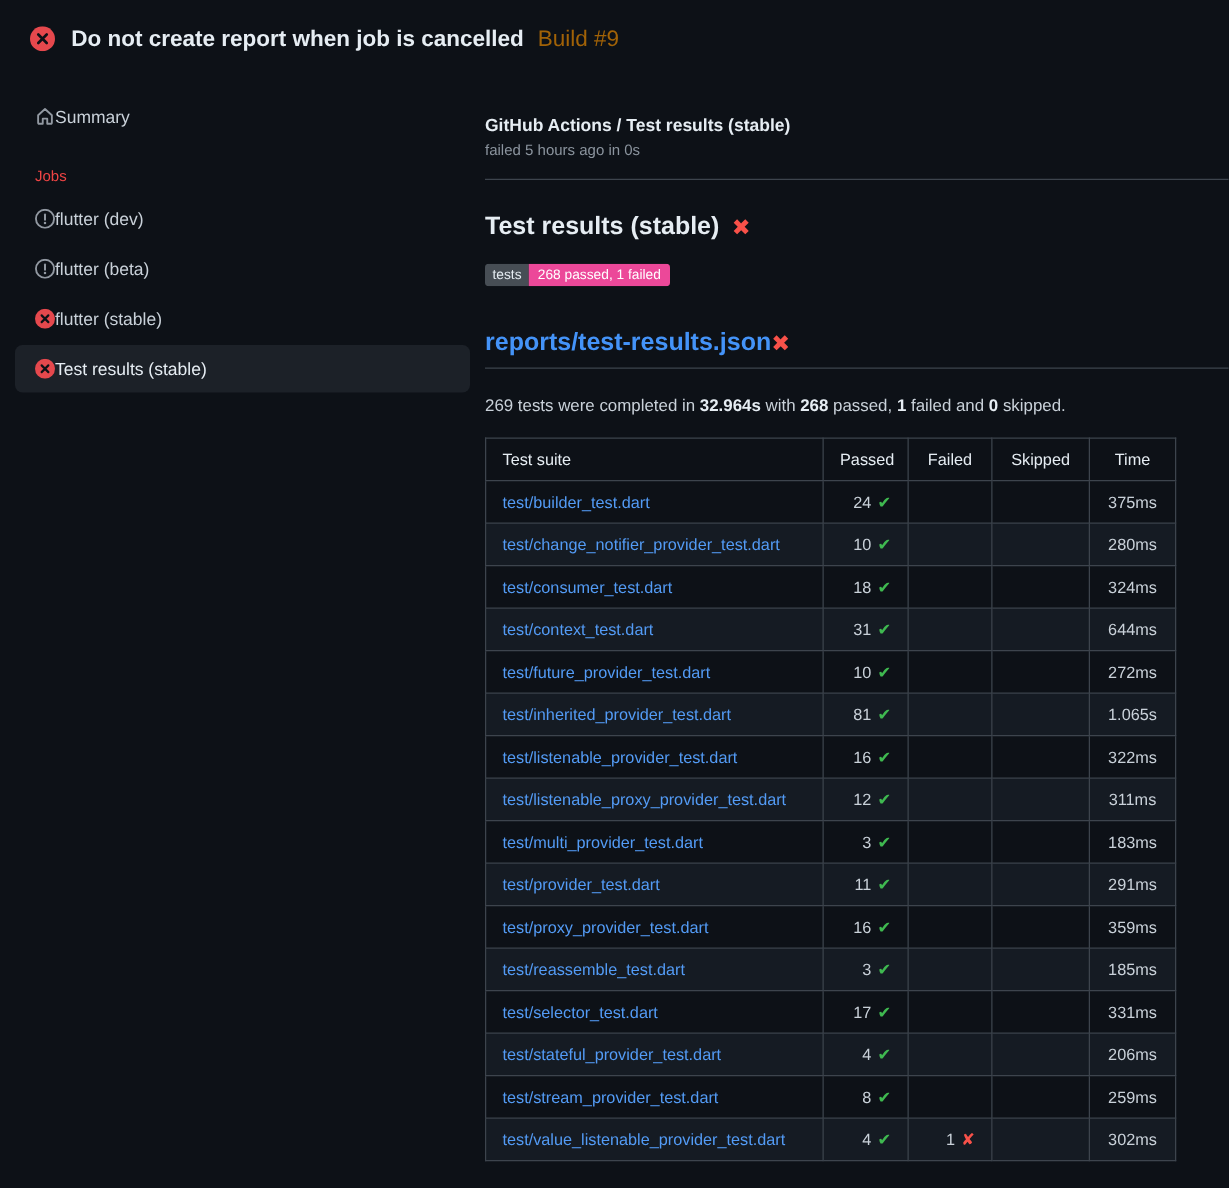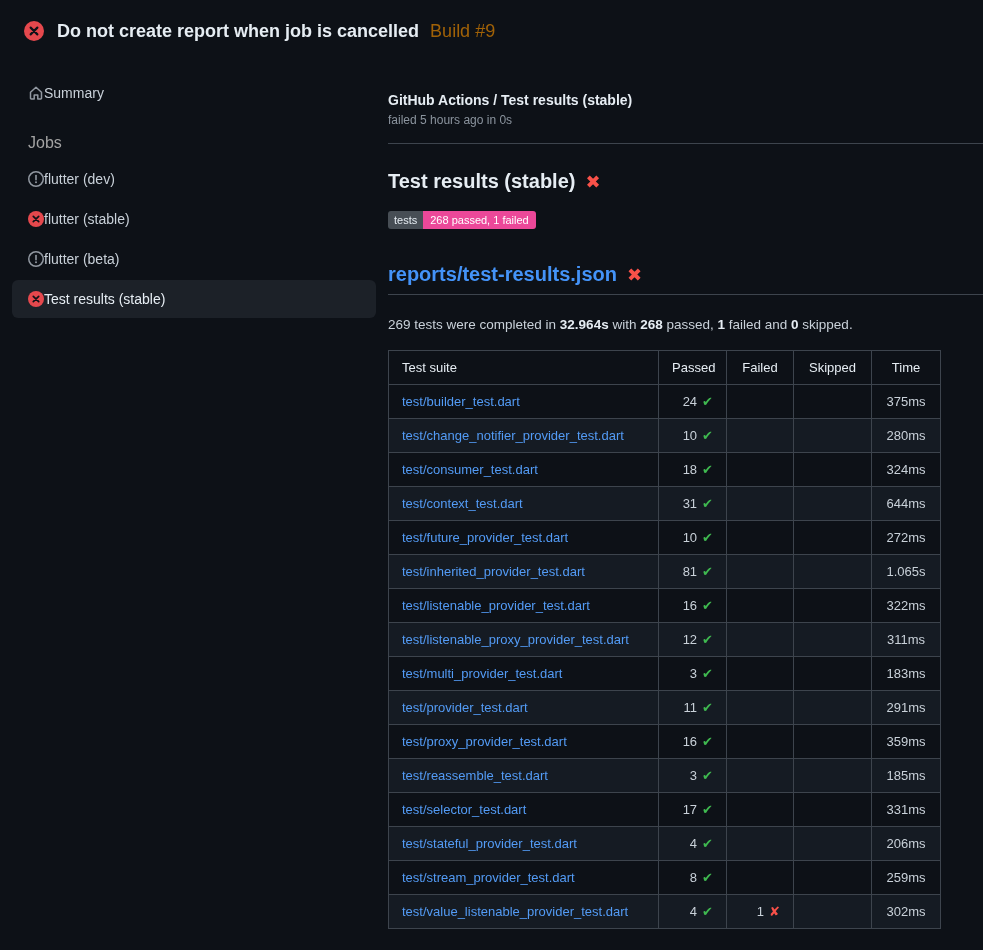--- a/index.html
+++ b/index.html
@@ -17,34 +17,34 @@
   .topbar h1 { margin: 0; font-size: 18px; font-weight: 700; color: #e6edf3; white-space: nowrap; }
   .build { color: #a16207; font-weight: 400; margin-left: 6px; }
 
   .layout { display: flex; align-items: flex-start; }
 
   
   .sidebar { flex: 0 0 388px; width: 388px; padding: 18px 12px 0 12px; }
   .side-item { display: flex; align-items: center; gap: 0; padding: 11px 16px; border-radius: 6px; color: #c9d1d9; cursor: pointer; margin-bottom: 2px; }
   .side-item.selected { background: #1c2128; color: #e6edf3; }
   .side-icon { width: 16px; height: 16px; display: inline-flex; flex: 0 0 auto; }
-  .side-section { color: #a3a3a3; font-size: 16px; padding: 20px 16px 8px 16px; }
+  .side-section { color: #ef4444; font-size: 12px; padding: 20px 16px 8px 16px; }
 
   
   .main { flex: 1; min-width: 0; padding: 36px 0 0 0; }
   .breadcrumb { font-size: 14px; font-weight: 700; color: #e6edf3; }
   .status-line { font-size: 12px; color: #8b949e; margin-top: 5px; }
   hr.divider { border: none; border-top: 1px solid #3d444d; margin: 16px 0 0 0; }
   hr.divider2 { border: none; border-top: 1px solid #3d444d; margin: 8px 0 0 0; }
   .section-title { display: flex; align-items: center; gap: 10px; margin: 26px 0 0 0; font-size: 20px; font-weight: 700; color: #e6edf3; }
   .hx { color: #f85149; font-size: 18px; font-weight: 700; line-height: 1; }
   .badge { display: inline-flex; margin-top: 18px; font-size: 11px; line-height: 18px; border-radius: 3px; overflow: hidden; }
   .badge-label { background: #474e55; color: #e6edf3; padding: 0 6px; }
   .badge-value { background: #ec4899; color: #ffffff; padding: 0 7px; }
-  .report-title { display: flex; align-items: center; gap: 10px; margin: 34px 0 0 0; font-size: 20px; font-weight: 700; color: #4493f8; cursor: pointer; }
+  .report-title { display: flex; align-items: center; gap: 0; margin: 34px 0 0 0; font-size: 20px; font-weight: 700; color: #4493f8; cursor: pointer; }
   .summary-line { margin: 22px 0 0 0; font-size: 13.5px; color: #c9d1d9; }
   .summary-line b { color: #e6edf3; }
 
   
   table.results { border-collapse: collapse; margin-top: 18px; width: 552px; font-size: 13px; table-layout: fixed; }
   .results th, .results td { border: 1px solid #3d444d; padding: 0 13px; height: 34px; }
   .results th { font-weight: 400; color: #e6edf3; text-align: center; }
   .results th:first-child { text-align: left; }
   .results tbody tr:nth-child(even) { background: #151b23; }
   .results td a { color: #539bf5; text-decoration: none; white-space: nowrap; }
@@ -91,36 +91,36 @@
             <line x1="8" y1="4.6" x2="8" y2="8.8" stroke="#9198a1" stroke-width="1.6" stroke-linecap="round"></line>
             <circle cx="8" cy="11.3" r="1" fill="#9198a1"></circle>
           </svg>
       </span>
       <span>flutter (dev)</span>
     </div>
 
     <div class="side-item">
       <span class="side-icon">
         <svg viewBox="0 0 16 16">
-            <circle cx="8" cy="8" r="8" fill="#e5484d"></circle>
-            <path d="M5.3 5.3 L10.7 10.7 M10.7 5.3 L5.3 10.7" stroke="#0d1117" stroke-width="1.7" stroke-linecap="round"></path>
-          </svg>
-      </span>
-      <span>flutter (stable)</span>
-    </div>
-
-    <div class="side-item">
-      <span class="side-icon">
-        <svg viewBox="0 0 16 16">
             <circle cx="8" cy="8" r="7.25" fill="none" stroke="#9198a1" stroke-width="1.5"></circle>
             <line x1="8" y1="4.6" x2="8" y2="8.8" stroke="#9198a1" stroke-width="1.6" stroke-linecap="round"></line>
             <circle cx="8" cy="11.3" r="1" fill="#9198a1"></circle>
           </svg>
       </span>
       <span>flutter (beta)</span>
+    </div>
+
+    <div class="side-item">
+      <span class="side-icon">
+        <svg viewBox="0 0 16 16">
+            <circle cx="8" cy="8" r="8" fill="#e5484d"></circle>
+            <path d="M5.3 5.3 L10.7 10.7 M10.7 5.3 L5.3 10.7" stroke="#0d1117" stroke-width="1.7" stroke-linecap="round"></path>
+          </svg>
+      </span>
+      <span>flutter (stable)</span>
     </div>
 
     <div class="side-item selected">
       <span class="side-icon">
         <svg viewBox="0 0 16 16">
             <circle cx="8" cy="8" r="8" fill="#e5484d"></circle>
             <path d="M5.3 5.3 L10.7 10.7 M10.7 5.3 L5.3 10.7" stroke="#0d1117" stroke-width="1.7" stroke-linecap="round"></path>
           </svg>
       </span>
       <span>Test results (stable)</span>

